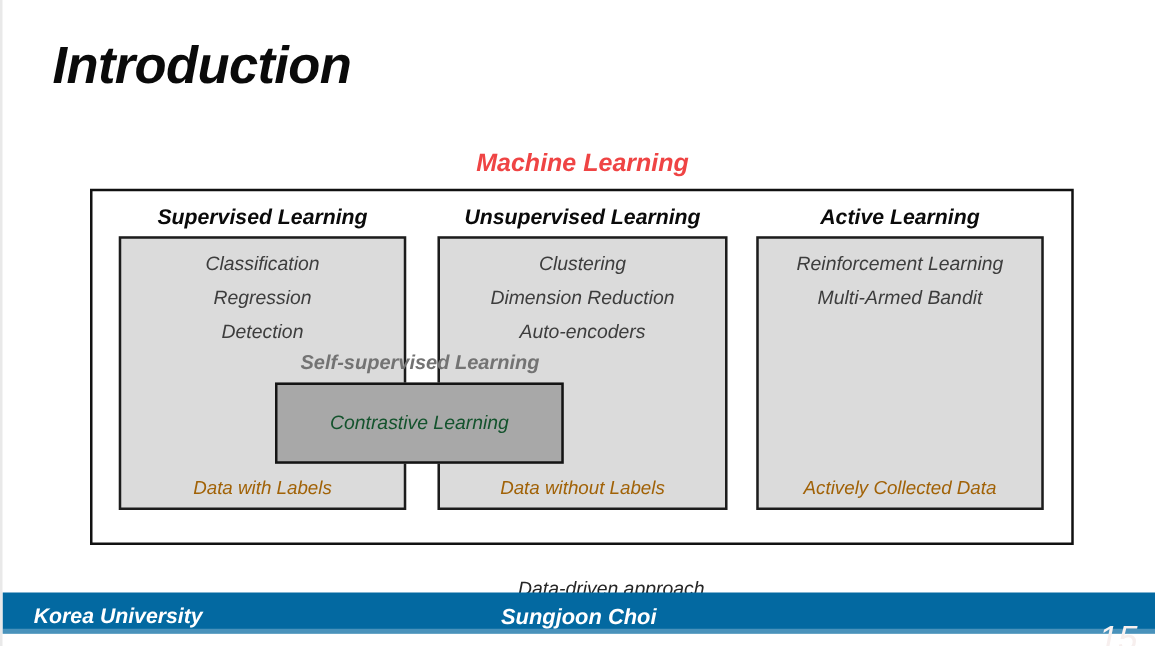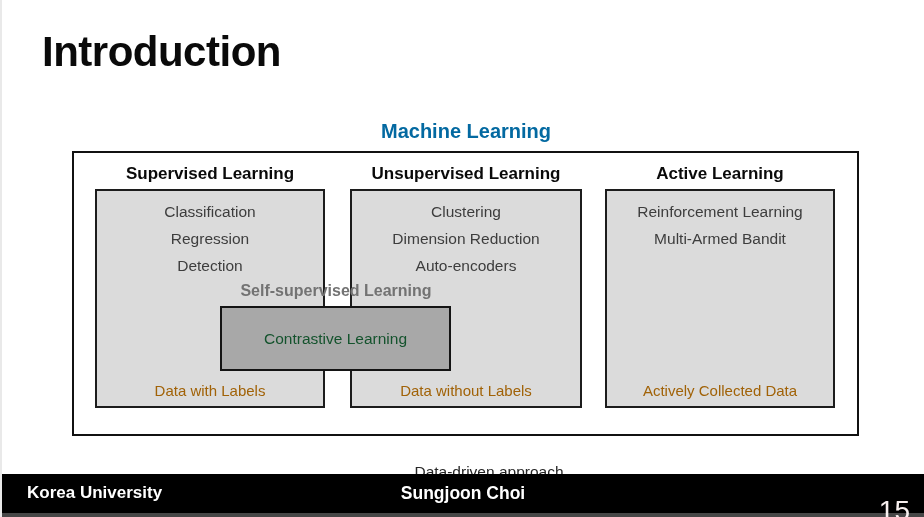--- a/index.html
+++ b/index.html
@@ -1,15 +1,15 @@
 <!DOCTYPE html>
 <html><head>
 <meta charset="utf-8">
 <style>
-  * { margin: 0; padding: 0; box-sizing: border-box; }
+  * { margin: 0; padding: 0; box-sizing: border-box; font-style: italic; }
   html, body { background: #ffffff; }
   body { font-family: "Liberation Sans", "DejaVu Sans", sans-serif; }
 
   .slide {
     position: relative;
     width: 924px;
     height: 517px;
     background: #ffffff;
     overflow: hidden;
     border-left: 2px solid #e9e9e9;
@@ -26,21 +26,21 @@
   }
 
   .ml-title {
     position: absolute;
     left: 70px;
     top: 120px;
     width: 788px;
     text-align: center;
     font-size: 20px;
     font-weight: 700;
-    color: #0369a1;
+    color: #ef4444;
   }
 
   .outer-box {
     position: absolute;
     left: 70px;
     top: 151px;
     width: 787px;
     height: 285px;
     border: 2.5px solid #111111;
     background: transparent;
@@ -128,22 +128,22 @@
     font-size: 15.5px;
     color: #262626;
     margin-top: 48px;
   }
 
   .footer {
     position: absolute;
     left: 0;
     top: 474px;
     width: 100%;
-    height: 43px;
-    background: #000000;
+    height: 33px;
+    background: #0369a1;
   }
   .footer-edge {
     position: absolute;
     left: 0;
     bottom: 0;
     width: 100%;
     height: 4px;
     background: rgba(255, 255, 255, 0.28);
   }
   .footer-left {

